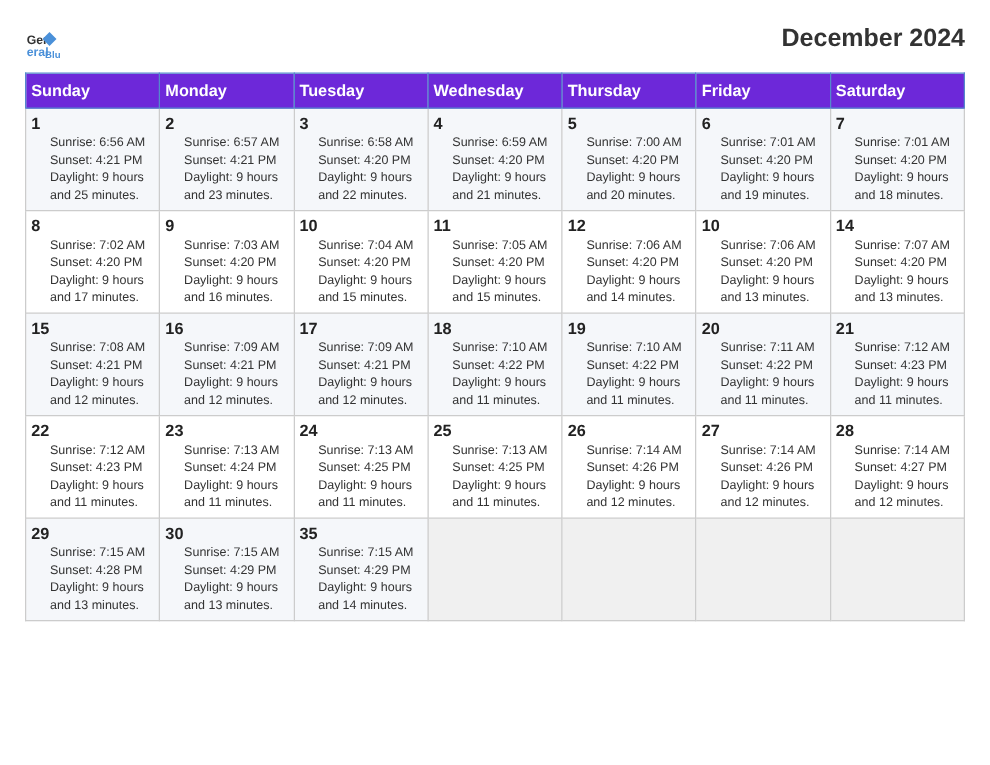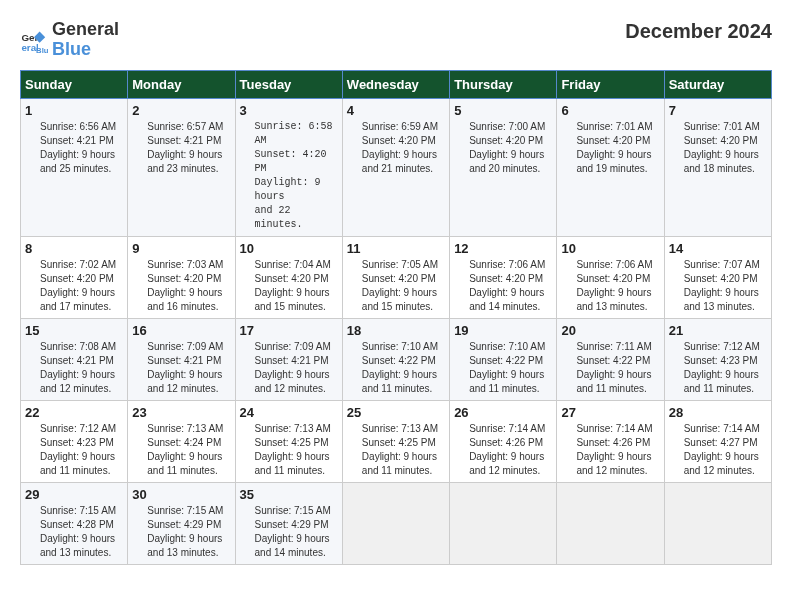--- a/index.html
+++ b/index.html
@@ -41,21 +41,21 @@
       font-size: 15px;
       font-weight: normal;
       color: #555;
     }
     table {
       width: 100%;
       border-collapse: collapse;
       font-size: 11px;
     }
     thead tr th {
-      background: #14532d;
+      background: #6d28d9;
       color: #fff;
       padding: 6px 4px;
       text-align: left;
       font-size: 13px;
       font-weight: bold;
       border: 1px solid #5588cc;
     }
     tbody tr td {
       border: 1px solid #ccc;
       padding: 4px 4px;
@@ -85,26 +85,20 @@
 <body>
 
 <div class="header">
   <div class="logo">
     <svg class="logo-icon" viewBox="0 0 40 40">
       <text x="2" y="22" font-size="14" font-weight="bold" fill="#333">Gen</text>
       <text x="2" y="36" font-size="14" font-weight="bold" fill="#4a90d9">eral</text>
       <polygon points="28,8 36,16 28,24 20,16" fill="#4a90d9"></polygon>
       <text x="23" y="38" font-size="11" font-weight="bold" fill="#4a90d9">Blue</text>
     </svg>
-    <div>
-      <div class="logo-text">
-        <div>General</div>
-        <div style="color:#4a90d9;">Blue</div>
-      </div>
-    </div>
   </div>
   <div class="title-block">
     <h1>December 2024</h1>
   </div>
 </div>
 
 <table>
   <thead>
     <tr>
     <th>Sunday</th>
@@ -127,21 +121,21 @@
         </td>
         <td>
           <span class="day-num">2</span>
           <div class="day-info" style="white-space: pre-line;">Sunrise: 6:57 AM
 Sunset: 4:21 PM
 Daylight: 9 hours
 and 23 minutes.</div>
         </td>
         <td>
           <span class="day-num">3</span>
-          <div class="day-info" style="white-space: pre-line; font-family: Liberation Mono, monospace;">Sunrise: 6:58 AM
+          <div class="day-info" style="white-space: pre-line;">Sunrise: 6:58 AM
 Sunset: 4:20 PM
 Daylight: 9 hours
 and 22 minutes.</div>
         </td>
         <td>
           <span class="day-num">4</span>
           <div class="day-info" style="white-space: pre-line;">Sunrise: 6:59 AM
 Sunset: 4:20 PM
 Daylight: 9 hours
 and 21 minutes.</div>

